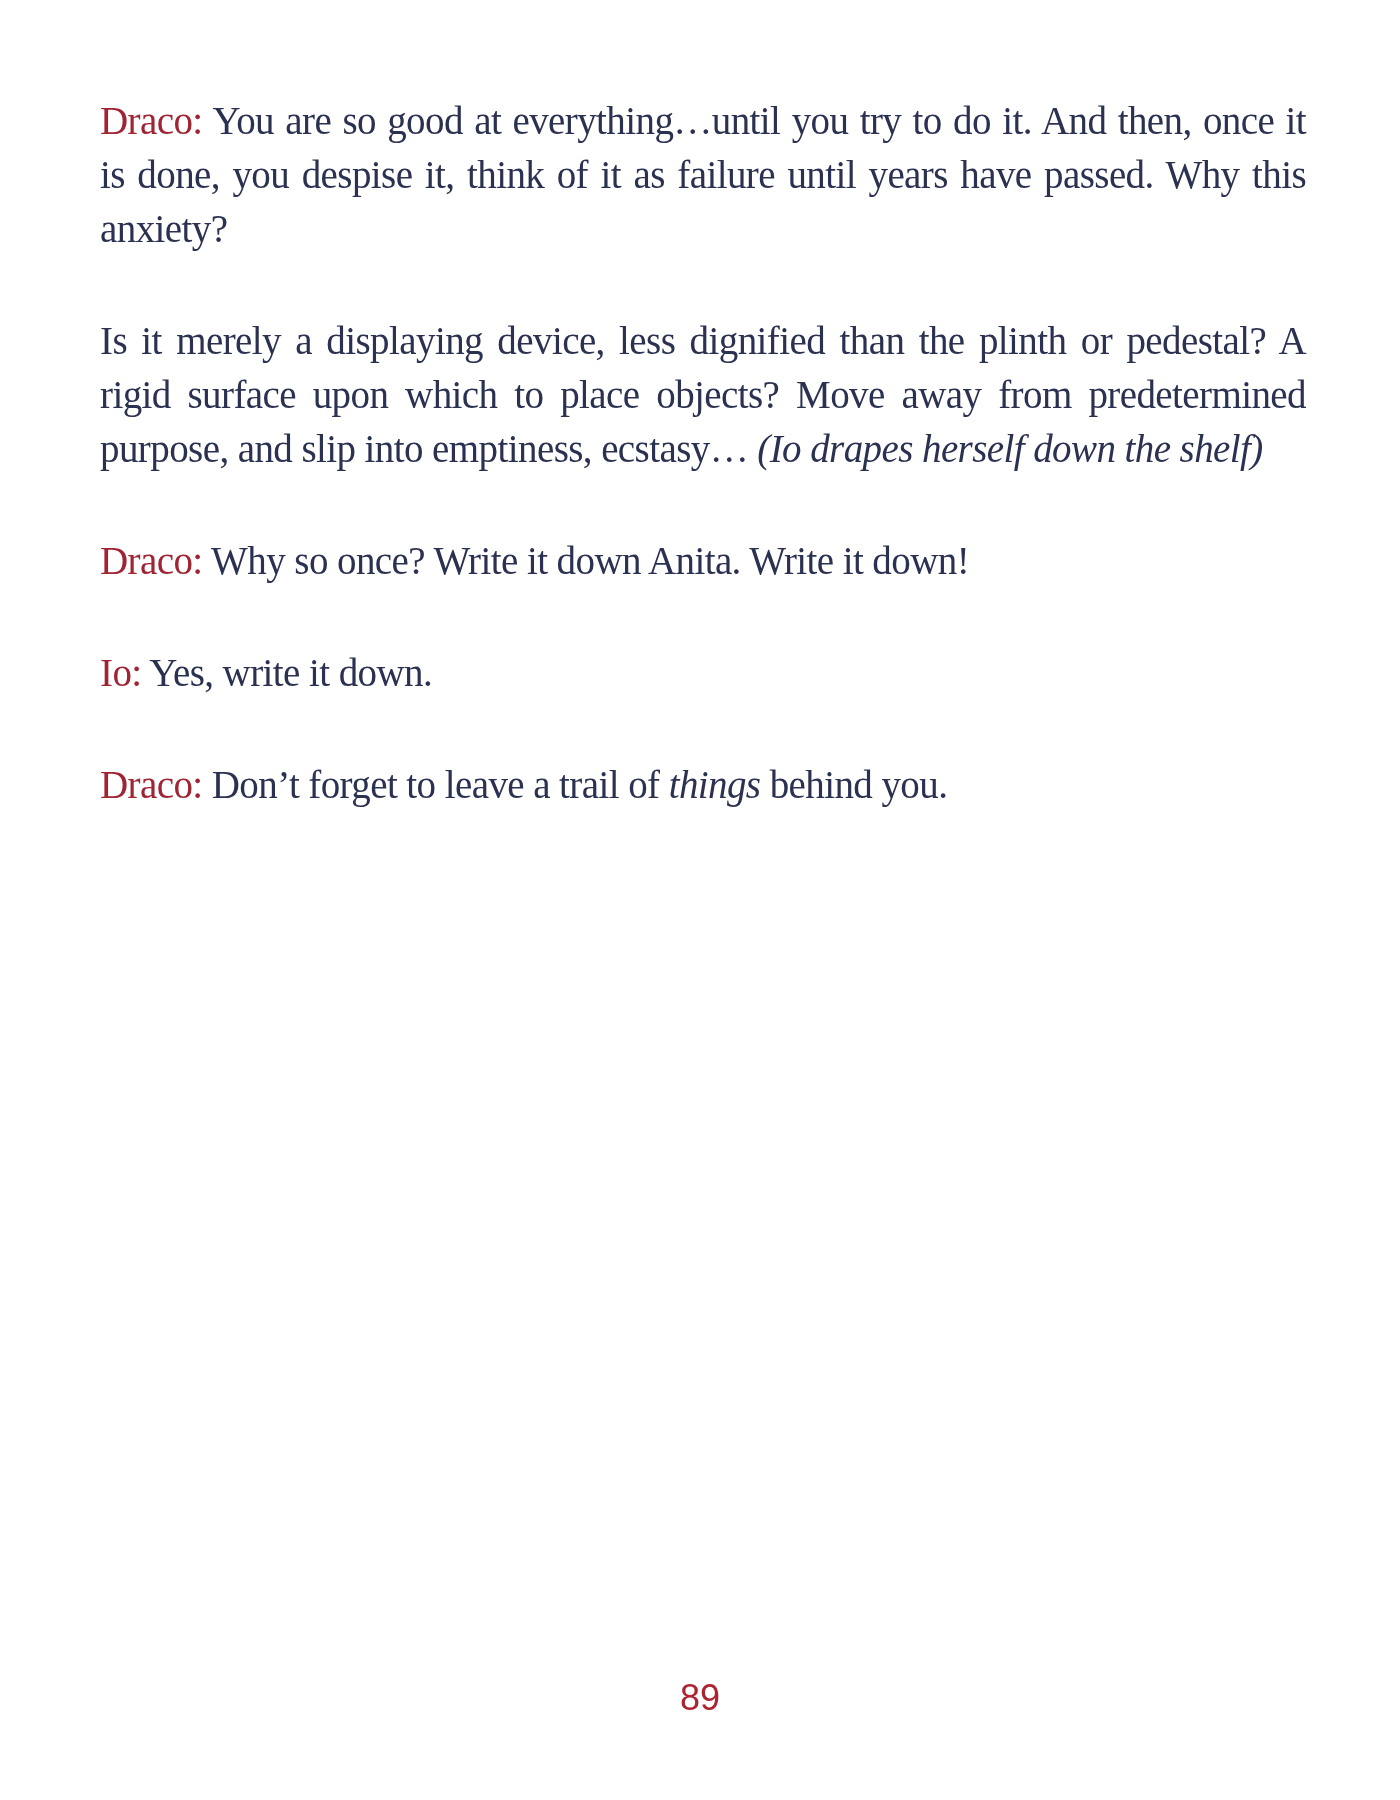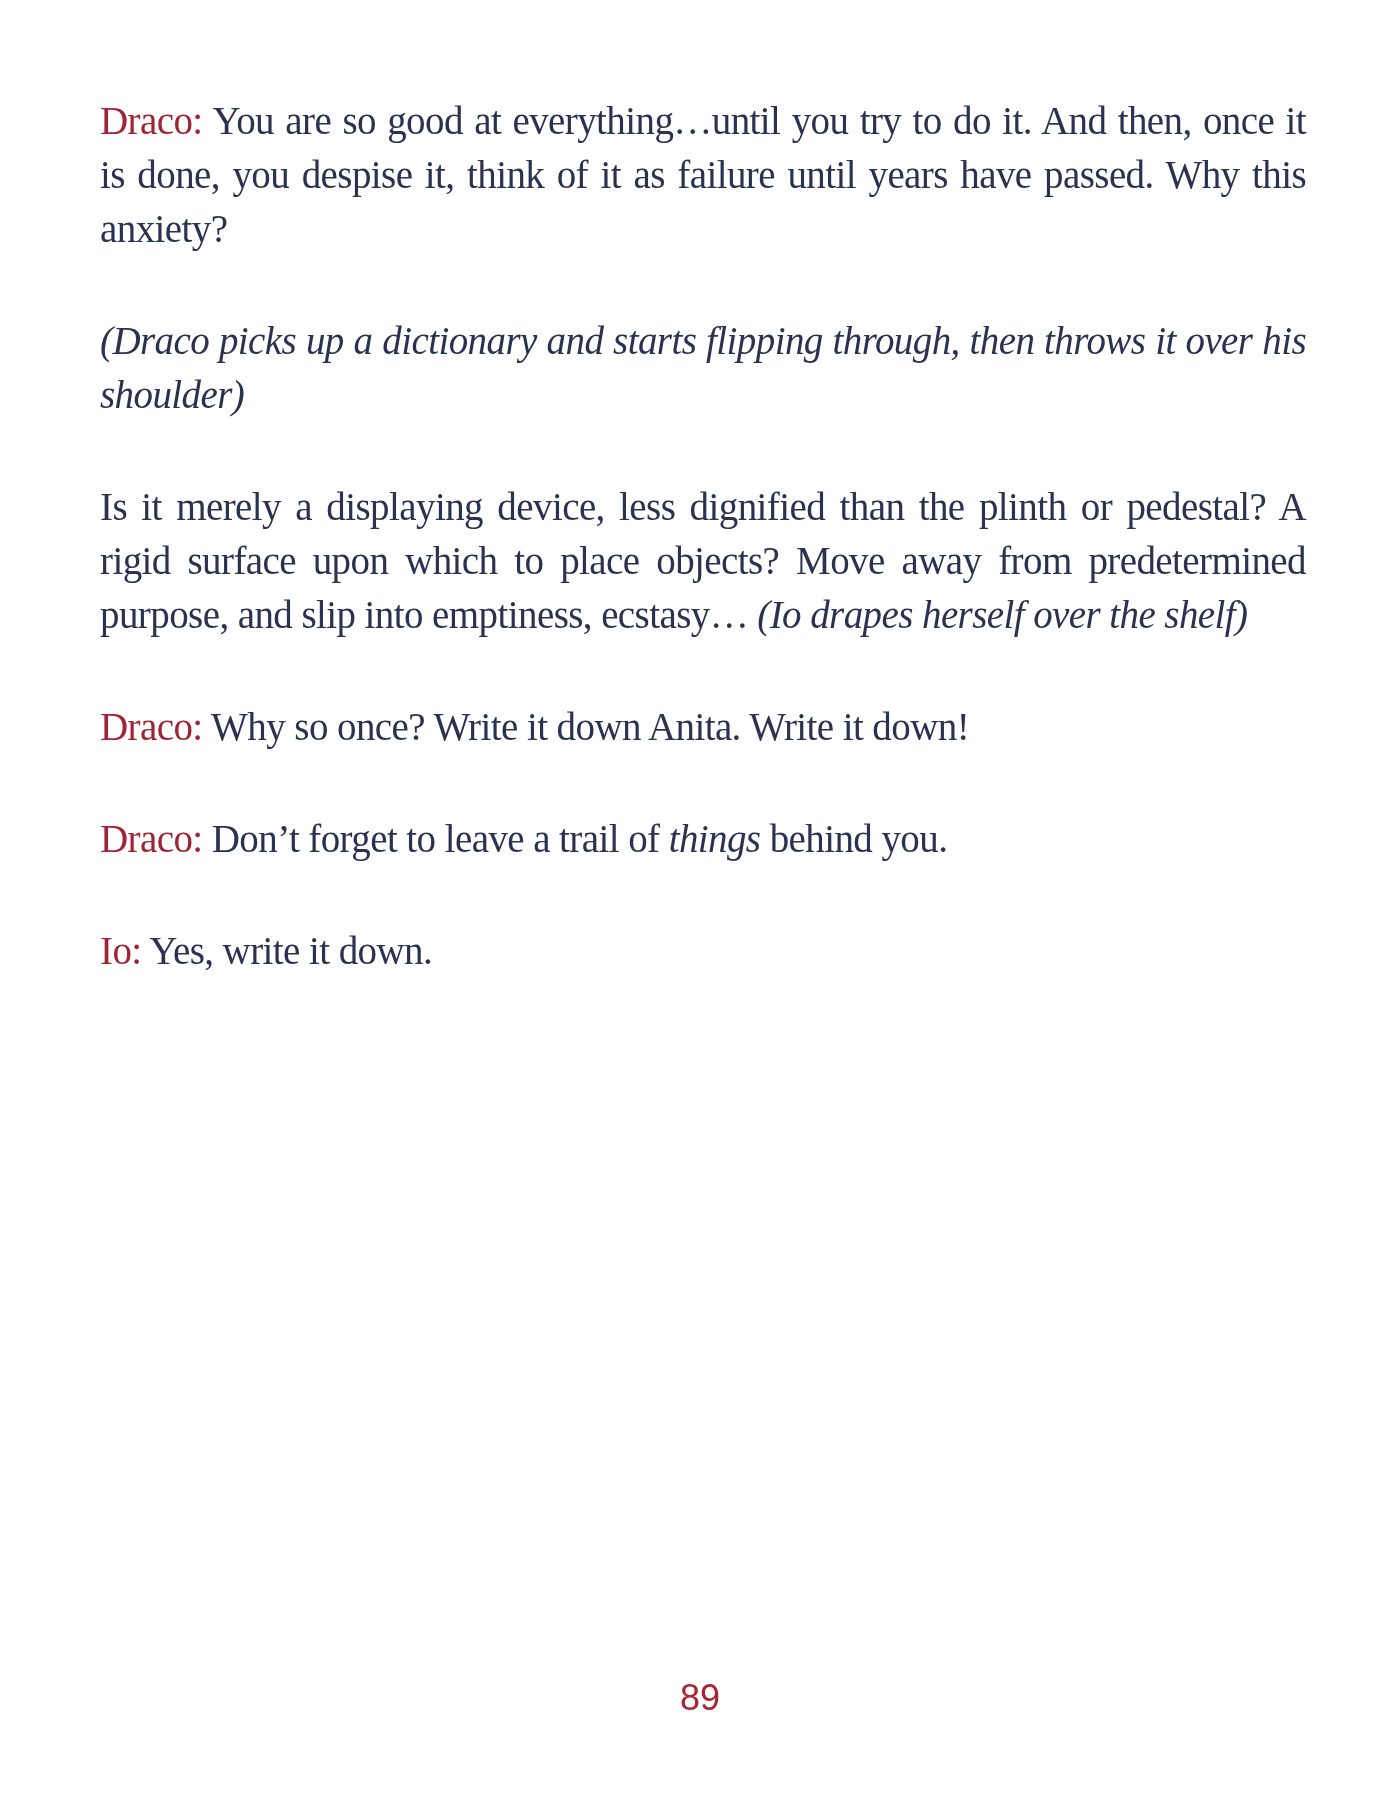--- a/index.html
+++ b/index.html
@@ -49,26 +49,25 @@
 </style>
 </head>
 <body>
 
 <div class="page">
   <div class="text-block">
 
     <p><span class="speaker">Draco:</span><span> You are so good at everything…until you try to do it. And then, once it is done, you despise it, think of it as failure until years have passed. Why this anxiety?</span><i class="inline-italic"></i><span></span></p>
 
 
-    <p class="stage"><span class="speaker"></span><span></span><i class="inline-italic">(Draco picks up a dictionary and starts flipping through, then throws it over his shoulder)</i><span></span></p>
 
-    <p><span class="speaker"></span><span>Is it merely a displaying device, less dignified than the plinth or pedestal? A rigid surface upon which to place objects? Move away from predetermined purpose, and slip into emptiness, ecstasy… </span><i class="inline-italic">(Io drapes herself over the shelf)</i><span></span></p>
+    <p><span class="speaker"></span><span>Is it merely a displaying device, less dignified than the plinth or pedestal? A rigid surface upon which to place objects? Move away from predetermined purpose, and slip into emptiness, ecstasy… </span><i class="inline-italic">(Io drapes herself down the shelf)</i><span></span></p>
 
     <p><span class="speaker">Draco:</span><span> Why so once? Write it down Anita. Write it down!</span><i class="inline-italic"></i><span></span></p>
 
+    <p><span class="speaker">Io:</span><span> Yes, write it down.</span><i class="inline-italic"></i><span></span></p>
+
     <p><span class="speaker">Draco:</span><span> Don’t forget to leave a trail of </span><i class="inline-italic">things</i><span> behind you.</span></p>
-
-    <p><span class="speaker">Io:</span><span> Yes, write it down.</span><i class="inline-italic"></i><span></span></p>
 
   </div>
 
   <div class="page-number">89</div>
 </div>
 
 </body></html>

